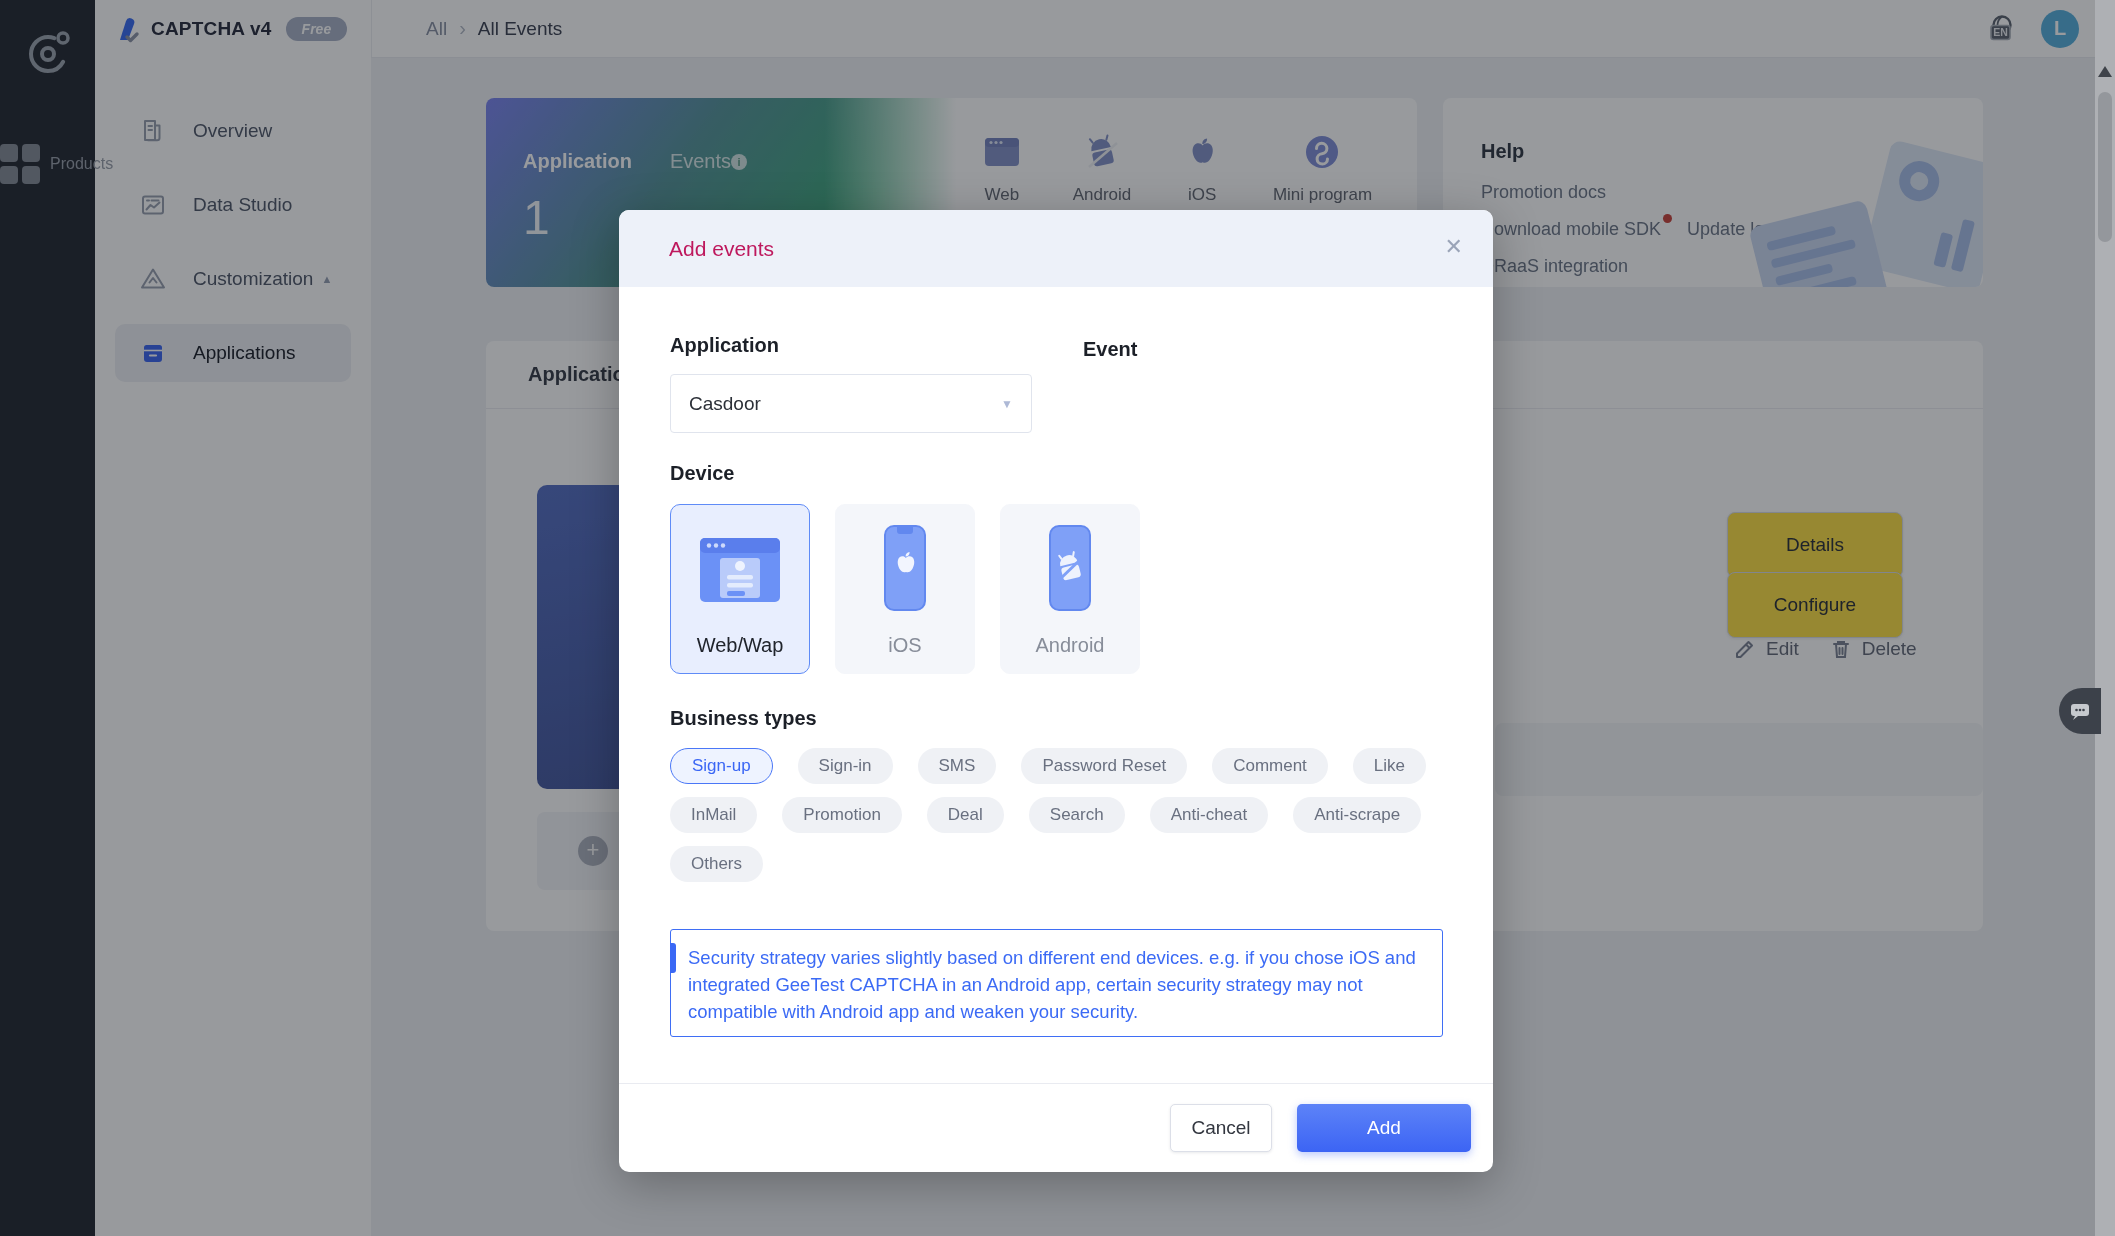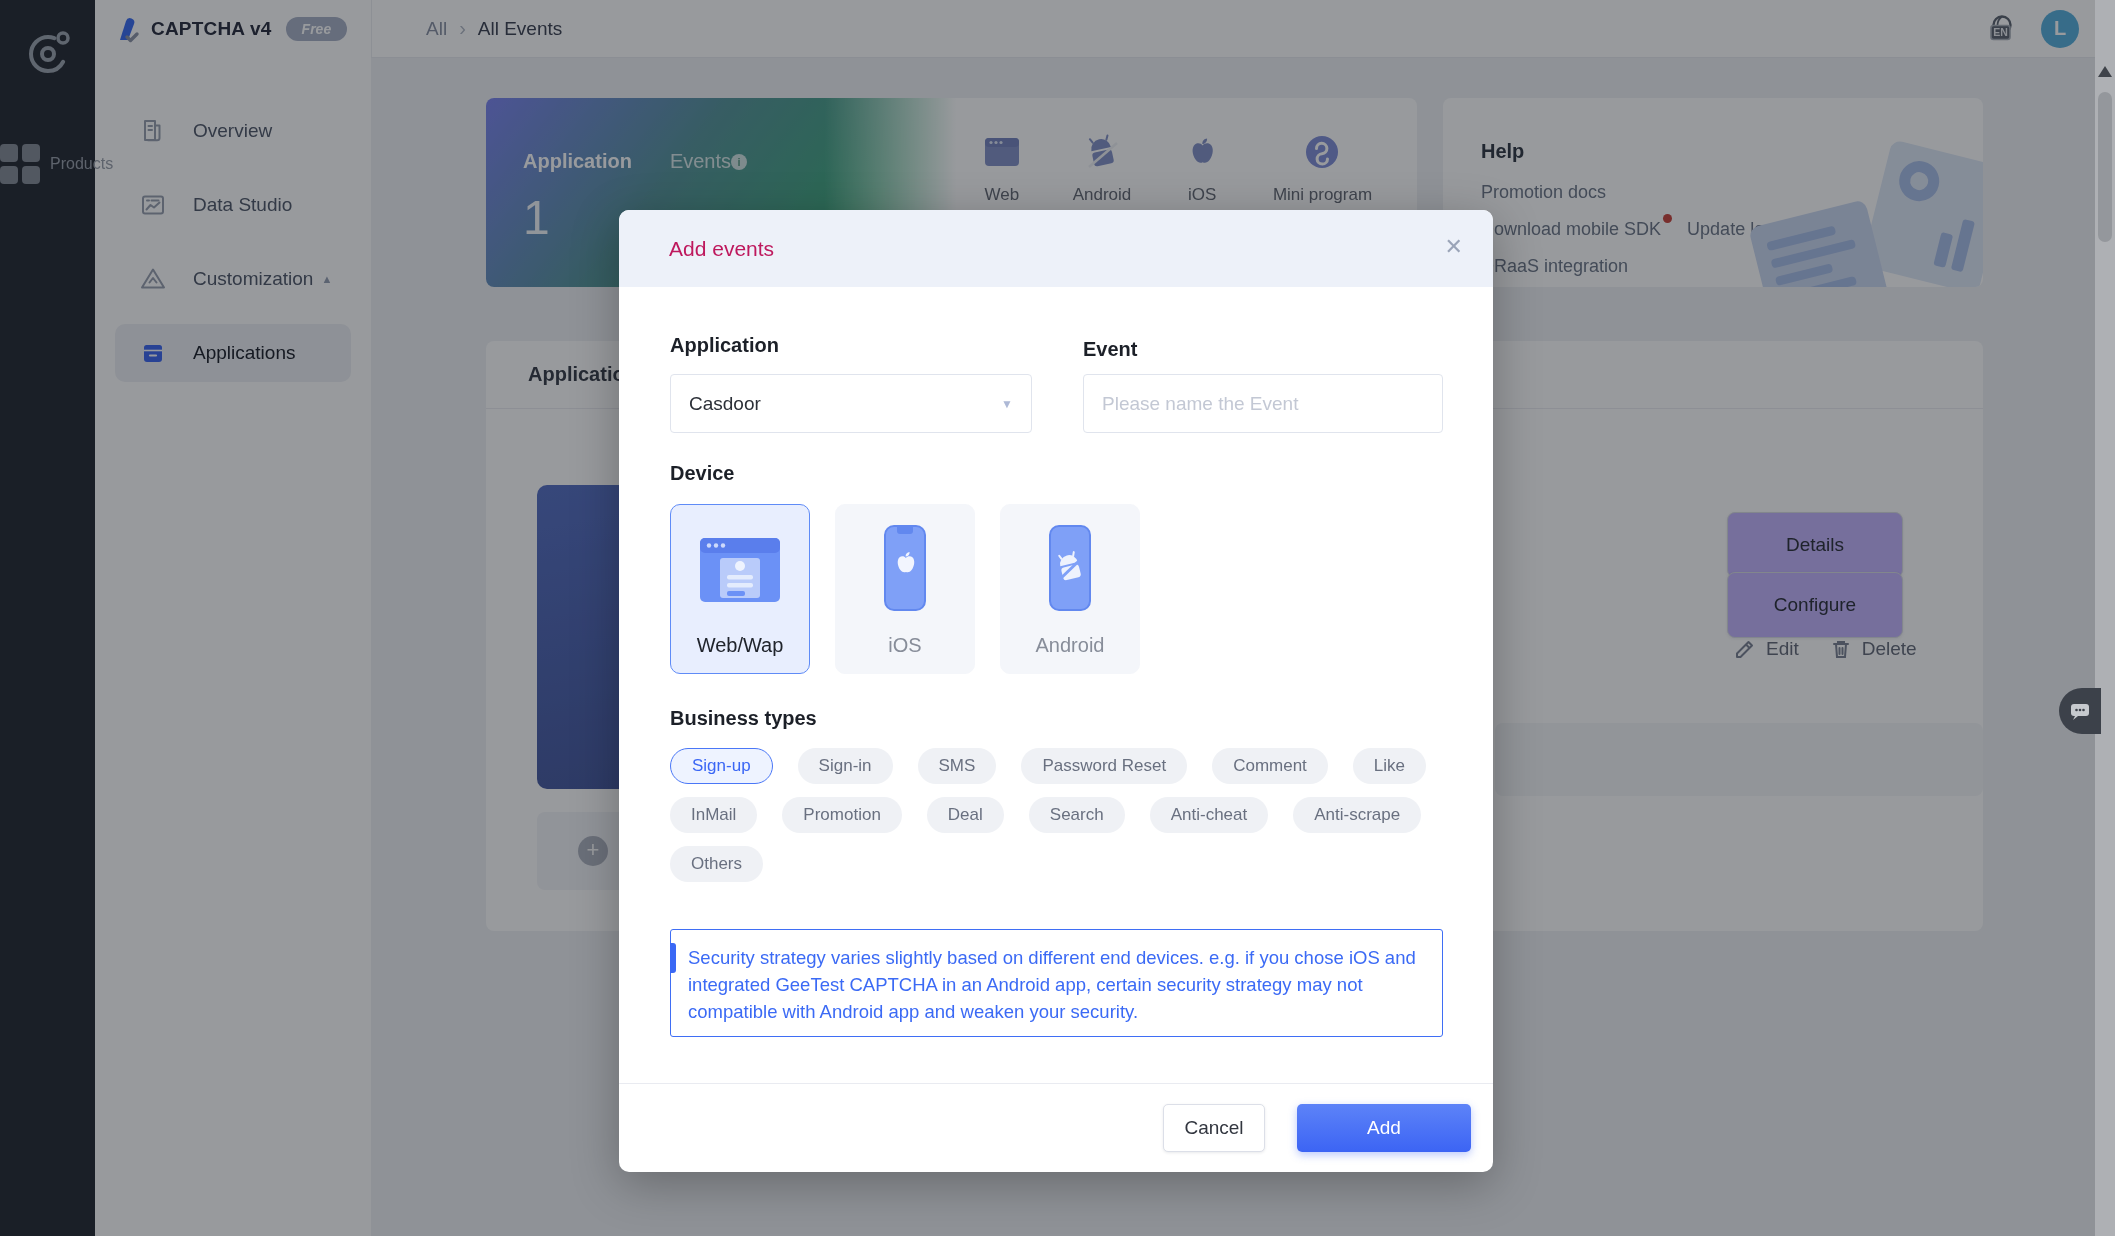--- a/index.html
+++ b/index.html
@@ -80,21 +80,21 @@
   .apps-panel { left:486px; top:341px; width:1497px; height:590px; }
   .panel-head { height:68px; border-bottom:1px solid #ecedf1; display:flex; align-items:center; padding-left:42px; }
   .panel-title { font-size:20px; font-weight:600; color:#3a3f4a; }
   .app-tile { position:absolute; left:51px; top:144px; width:294px; height:304px; border-radius:10px;
     background:linear-gradient(168deg,#5871c4 0%,#46589b 100%); }
   .plus-block { position:absolute; left:51px; top:471px; width:294px; height:78px; background:#f3f4f8;
     border-radius:8px; overflow:hidden; }
   .plus-circle { position:absolute; left:41px; top:24px; width:30px; height:30px; border-radius:50%;
     background:#b0b5c1; color:#fff; font-size:22px; line-height:28px; text-align:center; }
   .create-partial { position:absolute; left:84px; top:28px; font-size:19px; color:#474d5a; }
-  .ghost-btn { position:absolute; left:1241px; width:176px; height:66px; background:#c4b5fd; border:1px solid #d9dce4;
+  .ghost-btn { position:absolute; left:1241px; width:176px; height:66px; background:#fde047; border:1px solid #d9dce4;
     border-radius:8px; box-shadow:0 1px 3px rgba(30,40,60,.08); font-size:19px; color:#2e323c;
     display:flex; align-items:center; justify-content:center; cursor:pointer; font-family:inherit; }
   .btn-details { top:171px; } .btn-configure { top:231px; }
   .tile-actions { position:absolute; left:1247px; top:296px; display:flex; align-items:center; gap:30px; }
   .tile-action { display:flex; align-items:center; gap:9px; font-size:19px; color:#666c7a; cursor:pointer; }
   .sub-block { position:absolute; left:1009px; top:382px; width:488px; height:73px; background:#f4f6f9; border-radius:8px; }
 
   
   .mask { position:absolute; inset:0; background:rgba(10,14,22,0.42); z-index:40; }
 
@@ -136,21 +136,21 @@
     font-size:17px; color:#697080; cursor:pointer; white-space:nowrap; }
   .chip.selected { background:#eef3ff; border:1px solid #4a77f7; color:#3a66f5; line-height:34px; }
 
   .note-box { position:absolute; left:51px; top:719px; width:773px; height:108px; border:1px solid #3f6ef5;
     border-radius:3px; padding:15px 22px 15px 17px; }
   .note-box::before { content:""; position:absolute; left:-1px; top:13px; width:6px; height:30px;
     background:#3a68f5; border-radius:0 3px 3px 0; }
   .note-text { font-size:18.5px; line-height:1.45; color:#3b6af5; }
 
   .modal-foot { position:absolute; left:0; bottom:0; width:100%; height:89px; border-top:1px solid #e9ebf1;
-    display:flex; align-items:center; justify-content:flex-end; padding-right:22px; gap:32px;
+    display:flex; align-items:center; justify-content:flex-end; padding-right:22px; gap:25px;
     border-radius:0 0 10px 10px; }
   .btn { border-radius:5px; font-size:19px; font-family:inherit; cursor:pointer; }
   .btn-cancel { width:102px; height:48px; background:#fff; border:1px solid #dcdfe8; color:#32363f;
     box-shadow:0 1px 3px rgba(30,40,60,.10); }
   .btn-add { width:174px; height:48px; border:none; color:#fff;
     background:linear-gradient(180deg,#5d83f8 0%,#3c64f4 100%); box-shadow:0 3px 8px rgba(60,100,244,.35); }
 </style>
 </head>
 <body>
 
@@ -369,21 +369,20 @@
     <button class="modal-close">✕</button>
   </div>
 
   <div class="fld-label" style="left:51px; top:124px;">Application</div>
   <div class="select-box">
     <span class="select-value">Casdoor</span>
     <span class="select-caret">▼</span>
   </div>
 
   <div class="fld-label" style="left:464px; top:128px;">Event</div>
-  <input class="event-input" placeholder="Please name the Event" style="">
 
   <div class="fld-label" style="left:51px; top:252px;">Device</div>
   <div class="device-cards">
     <div class="device-card selected">
       <div class="dc-ico">
         <svg width="92" height="76" viewBox="0 0 92 76">
           <rect x="6" y="6" width="80" height="64" rx="5" fill="#6b91f6"></rect>
           <rect x="6" y="6" width="80" height="15" rx="5" fill="#5a7eec"></rect>
           <circle cx="15" cy="13.5" r="2.2" fill="#cdd9fb"></circle>
             <circle cx="22" cy="13.5" r="2.2" fill="#cdd9fb"></circle>

